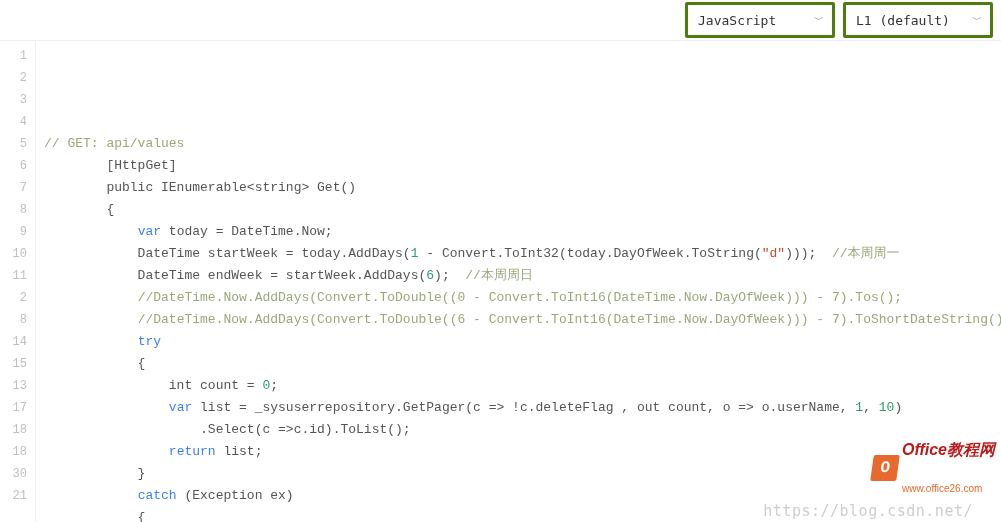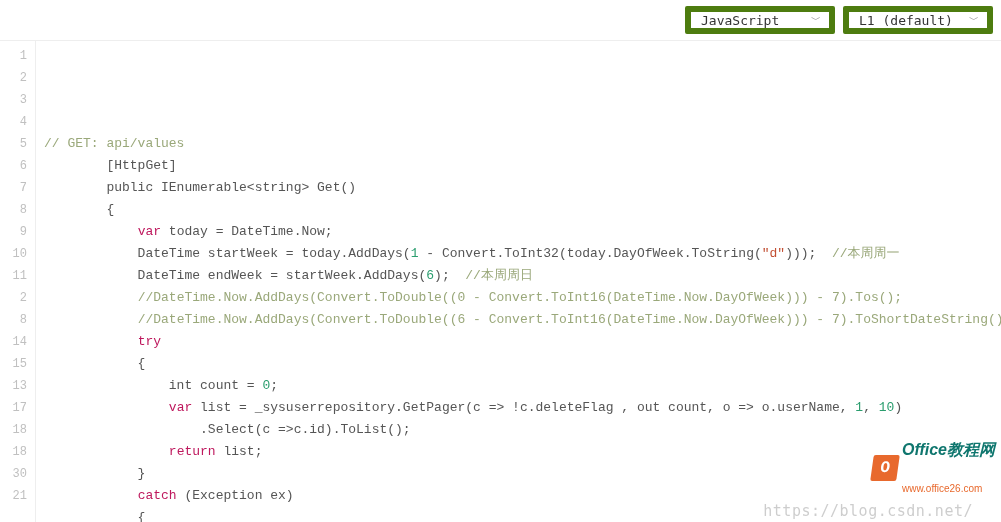--- a/index.html
+++ b/index.html
@@ -16,22 +16,22 @@
     .toolbar {
       height: 40px;
       display: flex;
       justify-content: flex-end;
       align-items: center;
       padding: 4px 8px;
       gap: 8px;
       background: #fff;
     }
     .dropdown {
-      height: 28px;
-      border: 6px solid #4d7c0f;
+      height: 36px;
+      border: 3px solid #4d7c0f;
       background: #fff;
       display: flex;
       align-items: center;
       justify-content: space-between;
       padding: 0 8px 0 10px;
       font-size: 13px;
       color: #333;
       cursor: pointer;
       min-width: 150px;
       border-radius: 2px;
@@ -69,21 +69,21 @@
       line-height: 22px;
       white-space: pre;
       position: relative;
       overflow: hidden;
     }
     .code-line {
       height: 22px;
       line-height: 22px;
     }
     .tok-comment { color: #9aa87a; }
-    .tok-keyword { color: #be185d; }
+    .tok-keyword { color: #3b82f6; }
     .tok-string  { color: #c24f33; }
     .tok-number  { color: #2a9d6e; }
     .tok-plain   { color: #555; }
     .watermark {
       position: absolute;
       right: 28px;
       bottom: 0px;
       color: #b9b9b9;
       font-size: 15px;
       font-family: Consolas, monospace;
@@ -102,21 +102,21 @@
     }
     .brand-icon {
       width: 26px; height: 26px;
       background: #e8692d;
       display: flex; align-items:center; justify-content:center;
       color: #fff; font-weight: bold; font-size: 16px;
       transform: skewX(-8deg);
       border-radius: 2px;
     }
     .brand-text { line-height: 1.0; }
-    .brand-top { color: #0f766e; font-size: 16px; font-weight: bold; font-style: italic; font-family: Arial, sans-serif;}
+    .brand-top { color: #b91c1c; font-size: 16px; font-weight: bold; font-style: italic; font-family: Arial, sans-serif;}
     .brand-bot { color: #e8692d; font-size: 10px; font-family: Arial, sans-serif;}
   </style>
 </head>
 <body>
 
 <div class="toolbar">
   <div class="dropdown">
     <span>JavaScript</span>
     <span class="chev">﹀</span>
   </div>

